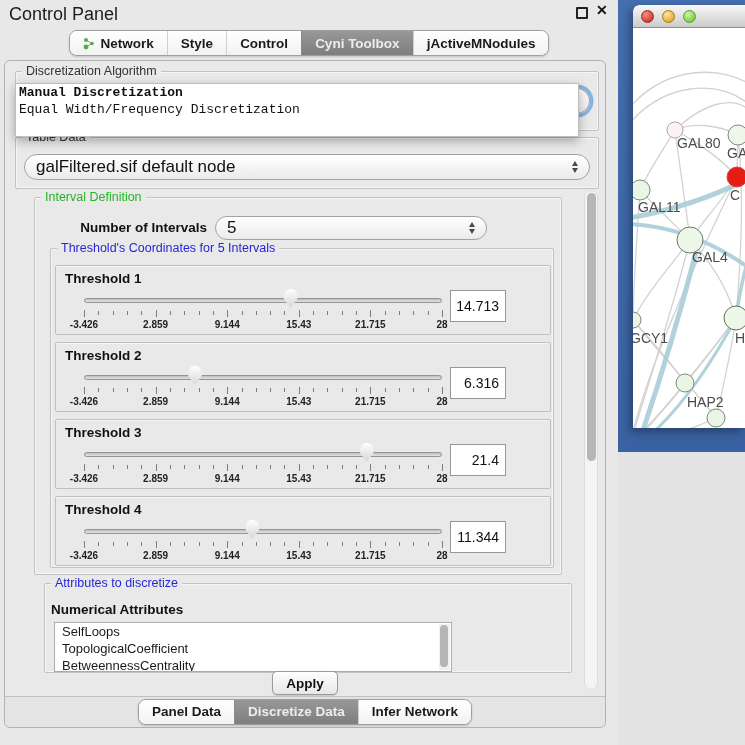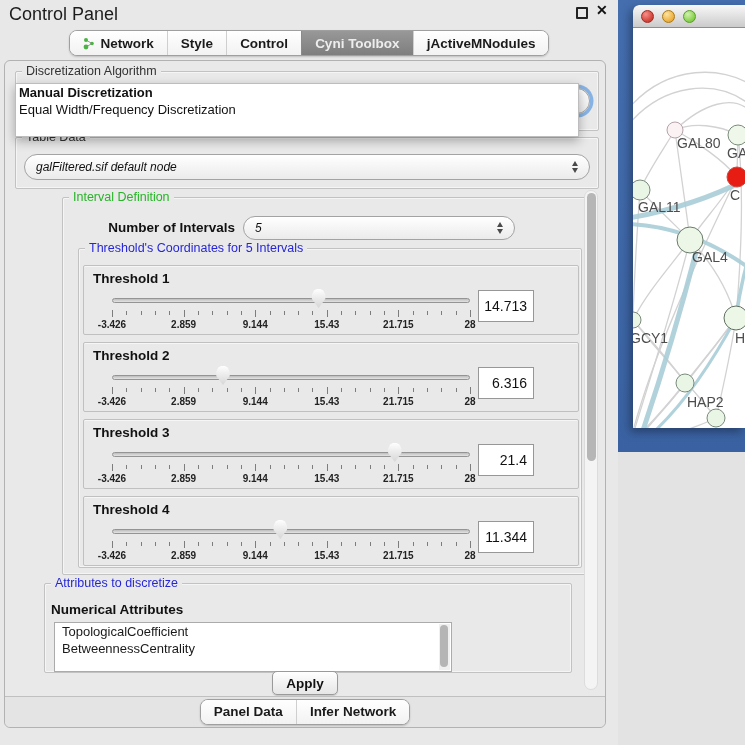--- a/index.html
+++ b/index.html
@@ -30,31 +30,31 @@
   
   .group { position:absolute; border:1px solid #c2c2c2; border-radius:2px;
            box-shadow:inset 0 0 0 1px rgba(255,255,255,0.55); }
   .group-title { position:absolute; top:-8px; left:6px; background:#e9e9e9; padding:0 4px; font-size:12.5px; color:#333; white-space:nowrap; }
   .gt-green { color:#27b427; }
   .gt-blue  { color:#2626d8; }
 
   
   .combo { position:absolute; height:26px; border:1px solid #a3a3a3; border-radius:13px;
            background:linear-gradient(#ffffff,#ebebeb); display:flex; align-items:center; }
-  .combo .ctext { margin-left:11px; font-size:12px; color:#111; white-space:nowrap; overflow:hidden;font-style:italic; }
+  .combo .ctext { margin-left:11px; font-size:17px; color:#111; white-space:nowrap; overflow:hidden; }
   .spinner { position:absolute; right:11px; top:50%; transform:translateY(-50%); display:flex; flex-direction:column; gap:2px; }
   .spin-up   { width:0; height:0; border-left:3.5px solid transparent; border-right:3.5px solid transparent; border-bottom:5px solid #4a4a4a; }
   .spin-down { width:0; height:0; border-left:3.5px solid transparent; border-right:3.5px solid transparent; border-top:5px solid #4a4a4a; }
   .focus-ring { box-shadow:0 0 0 3.5px #87b3e4; }
 
   
   .popup { position:absolute; left:10px; top:22px; width:564px; height:54px; background:#ffffff;
            border:1px solid #bdbdbd; box-shadow:0 4px 10px rgba(0,0,0,0.3); z-index:30; }
   .popup .p-placeholder { height:19px; line-height:19px; text-align:center; color:#aaaaaa; font-size:13px; }
-  .popup .p-item { height:17px; line-height:17px; padding-left:3px; font-size:13px; color:#111; }
+  .popup .p-item { height:17px; line-height:17px; padding-left:3px; font-size:13px; color:#111;font-family:Liberation Mono, monospace; }
   .popup .p-item.bold { font-weight:bold; }
 
   
   .vscroll { position:absolute; left:580px; top:130px; width:14px; height:560px; background:#f4f4f4; border:1px solid #dcdcdc; border-radius:7px; }
   .vscroll .thumbv { position:absolute; left:2px; top:2px; width:9px; height:268px; background:#b6b6b6; border-radius:5px; }
 
   
   .thr-panel { position:absolute; left:4px; width:496px; height:70px; background:#e9e9e9;
                border:1px solid #c0c0c0; border-radius:2px; box-shadow:inset 0 1px 0 #f6f6f6; }
   .thr-title { position:absolute; left:9px; top:5px; font-size:13.5px; font-weight:bold; color:#111; }
@@ -156,21 +156,21 @@
         <span class="group-title">Table Data</span>
         <div class="combo" style="left:8px; right:8px; top:16px;">
           <span class="ctext">galFiltered.sif default node</span>
           <span class="spinner">
               <span class="spin-up"></span>
               <span class="spin-down"></span>
             </span>
         </div>
       </div>
 
-      <div class="group" style="left:57px; top:136px; width:528px; height:378px;">
+      <div class="group" style="left:29px; top:136px; width:528px; height:378px;">
         <span class="group-title gt-green">Interval Definition</span>
         <span class="noi-label">Number of Intervals</span>
         <div class="combo" style="left:180px; top:18px; width:272px; height:24px;">
           <span class="ctext">5</span>
           <span class="spinner">
               <span class="spin-up"></span>
               <span class="spin-down"></span>
             </span>
         </div>
 
@@ -347,33 +347,35 @@
               </div>
             </div>
         </div>
       </div>
 
       <div class="group" style="left:39px; top:522px; width:528px; height:90px;">
         <span class="group-title gt-blue">Attributes to discretize</span>
         <span class="attr-label">Numerical Attributes</span>
         <div class="attr-list" id="attr-list">
 
+        <div class="attr-item">SelfLoops</div>
             <div class="attr-item">TopologicalCoefficient</div>
             <div class="attr-item">BetweennessCentrality</div>
             <div class="attr-scroll">
               <div class="thumbv2"></div>
             </div>
           </div>
       </div>
 
       <button class="apply-btn">Apply</button>
 
       <div class="tabstrip">
         <div class="seg-bar" id="bottom-tabs">
             <div class="seg-tab">Panel Data</div>
+            <div class="seg-tab sel">Discretize Data</div>
             <div class="seg-tab">Infer Network</div>
           </div>
       </div>
     </div>
 
     <div class="card-scroll" style="position:absolute; left:584px; top:190px;">
     </div>
     <div class="vscroll" style="left:584px; top:190px; height:500px;">
       <div class="thumbv"></div>
     </div>

